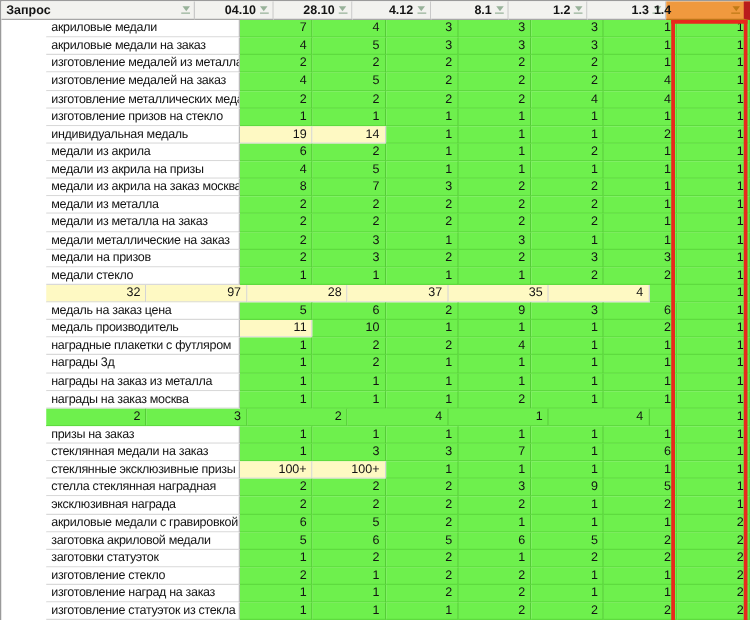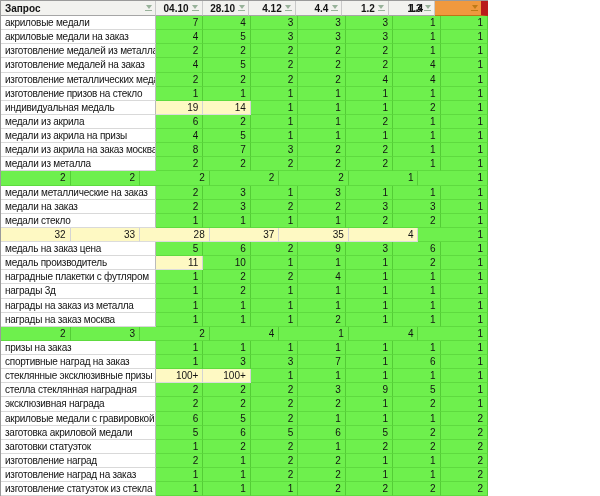--- a/index.html
+++ b/index.html
@@ -1,21 +1,21 @@
 <!DOCTYPE html>
 <html><head>
 <meta charset="utf-8">
 <style>
   * { box-sizing: border-box; }
   html, body { margin: 0; padding: 0; }
   body { font-family: "Liberation Sans", sans-serif; background: #fff; }
 
   .sheet {
     position: relative;
-    width: 488px;
+    width: 600px;
     height: 496px;
     overflow: hidden;
     background: #fff;
     border-top: 1px solid #9a9a9a;
     border-left: 1px solid #9a9a9a;
     display: flex;
     flex-direction: column;
   }
 
   .hrow { display: flex; flex: 0 0 15px; height: 15px; }
@@ -27,35 +27,35 @@
     align-items: center;
     justify-content: flex-end;
     gap: 3px;
     padding: 0 3px;
     font-size: 10px;
     font-weight: bold;
     color: #141414;
   }
   .hcell.query { flex: 0 0 155px; width: 155px; justify-content: space-between; padding-left: 4px; }
   .hcell.num-h { flex: 1; min-width: 0; }
-  .hcell.hl { background: #f0993e; border-bottom: 1px solid #bd7518; border-right: 7px solid #b91c1c; gap: 48px; }
+  .hcell.hl { background: #f0993e; border-bottom: 1px solid #bd7518; border-right: 5px solid #b91c1c; gap: 48px; }
   .hcell.hl .f-icon { color: #bf7a16; }
 
   .f-icon { color: #98b29a; flex: 0 0 auto; display: inline-block; width: 7px; }
   .f-icon::before {
     content: ''; display: block; margin: 0 auto;
     width: 0; height: 0;
     border-left: 3px solid transparent;
     border-right: 3px solid transparent;
     border-top: 4px solid currentColor;
   }
   .f-icon::after { content: ''; display: block; width: 7px; height: 1px; background: currentColor; margin-top: 1px; }
 
   .tbody { flex: 1; display: flex; flex-direction: column; min-height: 0; }
-  .trow { flex: 1; display: flex; min-height: 0; }
+  .trow { flex: 1; display: flex; min-height: 0; padding-left: 36px; }
 
   .cell { font-size: 10px; color: #131313; }
   .cell.query {
     flex: 0 0 155px; width: 155px;
     background: #fff;
     border-right: 1px solid #bababa;
     border-bottom: 1px solid #d9d9d9;
     padding: 0 2px 0 4px;
     display: flex; align-items: center;
     white-space: nowrap; overflow: hidden;
@@ -93,21 +93,21 @@
     </div>
     <div class="hcell num-h">
       <span>28.10</span>
       <span class="f-icon"></span>
     </div>
     <div class="hcell num-h">
       <span>4.12</span>
       <span class="f-icon"></span>
     </div>
     <div class="hcell num-h">
-      <span>4.4</span>
+      <span>8.1</span>
       <span class="f-icon"></span>
     </div>
     <div class="hcell num-h">
       <span>1.2</span>
       <span class="f-icon"></span>
     </div>
     <div class="hcell num-h">
       <span>1.3</span>
       <span class="f-icon"></span>
     </div>
@@ -222,61 +222,62 @@
     <div class="cell query">медали из металла</div>
   <div class="cell num green">2</div>
         <div class="cell num green">2</div>
         <div class="cell num green">2</div>
         <div class="cell num green">2</div>
         <div class="cell num green">2</div>
         <div class="cell num green">1</div>
         <div class="cell num green">1</div>
       </div>
       <div class="trow">
+    <div class="cell query">медали из металла на заказ</div>
   <div class="cell num green">2</div>
         <div class="cell num green">2</div>
         <div class="cell num green">2</div>
         <div class="cell num green">2</div>
         <div class="cell num green">2</div>
         <div class="cell num green">1</div>
         <div class="cell num green">1</div>
       </div>
       <div class="trow">
     <div class="cell query">медали металлические на заказ</div>
   <div class="cell num green">2</div>
         <div class="cell num green">3</div>
         <div class="cell num green">1</div>
         <div class="cell num green">3</div>
         <div class="cell num green">1</div>
         <div class="cell num green">1</div>
         <div class="cell num green">1</div>
       </div>
       <div class="trow">
-    <div class="cell query">медали на заказ</div>
+    <div class="cell query">медали на призов</div>
   <div class="cell num green">2</div>
         <div class="cell num green">3</div>
         <div class="cell num green">2</div>
         <div class="cell num green">2</div>
         <div class="cell num green">3</div>
         <div class="cell num green">3</div>
         <div class="cell num green">1</div>
       </div>
       <div class="trow">
     <div class="cell query">медали стекло</div>
   <div class="cell num green">1</div>
         <div class="cell num green">1</div>
         <div class="cell num green">1</div>
         <div class="cell num green">1</div>
         <div class="cell num green">2</div>
         <div class="cell num green">2</div>
         <div class="cell num green">1</div>
       </div>
       <div class="trow">
   <div class="cell num white">32</div>
-        <div class="cell num white">33</div>
+        <div class="cell num white">97</div>
         <div class="cell num white">28</div>
         <div class="cell num white">37</div>
         <div class="cell num white">35</div>
         <div class="cell num white">4</div>
         <div class="cell num green">1</div>
       </div>
       <div class="trow">
     <div class="cell query">медаль на заказ цена</div>
   <div class="cell num green">5</div>
         <div class="cell num green">6</div>
@@ -349,21 +350,21 @@
     <div class="cell query">призы на заказ</div>
   <div class="cell num green">1</div>
         <div class="cell num green">1</div>
         <div class="cell num green">1</div>
         <div class="cell num green">1</div>
         <div class="cell num green">1</div>
         <div class="cell num green">1</div>
         <div class="cell num green">1</div>
       </div>
       <div class="trow">
-    <div class="cell query">спортивные наград на заказ</div>
+    <div class="cell query">стеклянная медали на заказ</div>
   <div class="cell num green">1</div>
         <div class="cell num green">3</div>
         <div class="cell num green">3</div>
         <div class="cell num green">7</div>
         <div class="cell num green">1</div>
         <div class="cell num green">6</div>
         <div class="cell num green">1</div>
       </div>
       <div class="trow">
     <div class="cell query">стеклянные эксклюзивные призы</div>
@@ -419,21 +420,21 @@
     <div class="cell query">заготовки статуэток</div>
   <div class="cell num green">1</div>
         <div class="cell num green">2</div>
         <div class="cell num green">2</div>
         <div class="cell num green">1</div>
         <div class="cell num green">2</div>
         <div class="cell num green">2</div>
         <div class="cell num green">2</div>
       </div>
       <div class="trow">
-    <div class="cell query">изготовление наград</div>
+    <div class="cell query">изготовление стекло</div>
   <div class="cell num green">2</div>
         <div class="cell num green">1</div>
         <div class="cell num green">2</div>
         <div class="cell num green">2</div>
         <div class="cell num green">1</div>
         <div class="cell num green">1</div>
         <div class="cell num green">2</div>
       </div>
       <div class="trow">
     <div class="cell query">изготовление наград на заказ</div>

